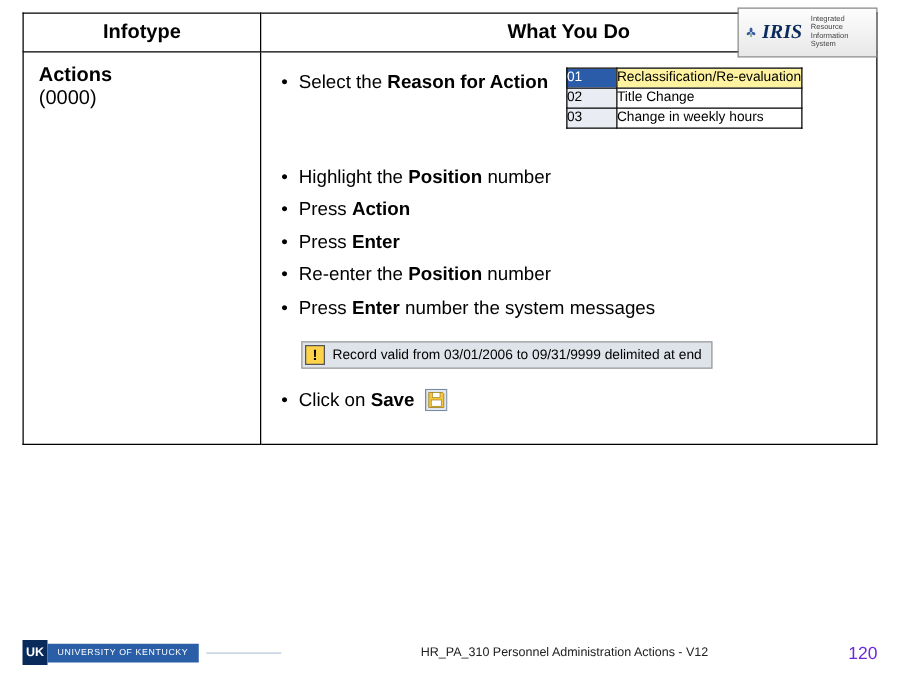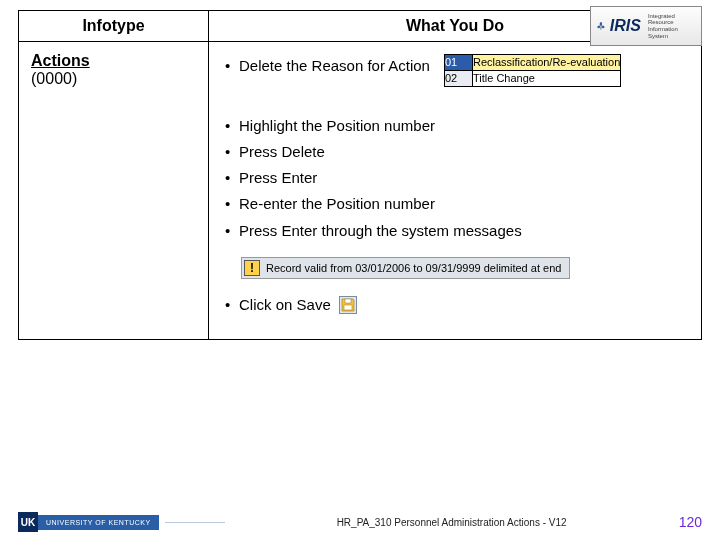--- a/index.html
+++ b/index.html
@@ -52,20 +52,21 @@
     width: 22px; height: 22px;
     position: relative;
   }
   .logo-iris .flower svg { width: 100%; height: 100%; }
   .logo-iris .iris-text {
     font-size: 16px;
     font-weight: 700;
     color: #0a2a5c;
     margin-right: 3px;
     font-style: italic;
+    font-family: Liberation Serif, serif;
   }
   .logo-iris .small { font-size: 6px; line-height: 1.1; color: #444; }
 
   table.main {
     width: 100%;
     border-collapse: collapse;
   }
   table.main th, table.main td {
     border: 1.5px solid #000;
     vertical-align: top;
@@ -76,21 +77,21 @@
     font-weight: 700;
     text-align: center;
     padding: 6px 4px;
     font-family: Verdana, sans-serif;
   }
   .col-left { width: 190px; }
   .cell-left {
     padding: 10px 12px;
     font-size: 16px;
   }
-  .cell-left .name { font-weight: 700; display: block; text-decoration: underline; }
+  .cell-left .name { font-weight: 700; display: block; }
   .cell-left .code { font-weight: 400; }
   .cell-right {
     padding: 8px 14px 14px 14px;
     font-size: 15px;
   }
   ul.steps {
     list-style: none;
     margin: 0 0 10px 0;
     padding: 0;
   }
@@ -100,41 +101,41 @@
     margin: 6px 0;
     line-height: 1.35;
   }
   ul.steps > li::before {
     content: "•";
     position: absolute;
     left: 2px;
     top: 0;
     color: #000;
   }
-  .b { font-weight: 400; }
+  .b { font-weight: 700; }
 
   .first-step-row {
     display: flex;
     align-items: flex-start;
     gap: 14px;
   }
   .reason-table {
     border-collapse: collapse;
     font-family: Arial, sans-serif;
     font-size: 11px;
     background: #fff;
     margin-top: -2px;
   }
   .reason-table td {
     border: 1px solid #888;
     padding: 2px 6px;
   }
   .reason-table td.code {
     background: #e9edf3;
-    width: 28px;
+    width: 40px;
     text-align: left;
   }
   .reason-table tr.sel td.code { background: #2b5caa; color: #fff; }
   .reason-table tr.sel td.label { background: #fff3a0; }
 
   .warning-bar {
     display: inline-flex;
     align-items: center;
     background: #dfe4ea;
     border: 1px solid #999;
@@ -245,44 +246,48 @@
           <span class="code">(0000)</span>
         </div>
       </td>
       <td>
         <div class="cell-right">
 
           <ul class="steps">
             <li>
               <div class="first-step-row">
                 <div>
-                  <span>Delete the </span><span class="b">Reason for Action</span>
+                  <span>Select the </span><span class="b">Reason for Action</span>
                 </div>
                 <table class="reason-table">
                   <tbody>
                         <tr class="sel">
                     <td class="code">01</td>
                     <td class="label">Reclassification/Re-evaluation</td>
                   </tr>
                   <tr>
                     <td class="code">02</td>
                     <td class="label">Title Change</td>
                   </tr>
+                  <tr>
+                    <td class="code">03</td>
+                    <td class="label">Change in weekly hours</td>
+                  </tr>
                 </tbody>
                     </table>
               </div>
             </li>
           </ul>
 
           <ul class="steps" style="margin-top:29px;">
             <li><span>Highlight the </span><span class="b">Position</span><span> number</span></li>
-            <li><span>Press </span><span class="b">Delete</span></li>
+            <li><span>Press </span><span class="b">Action</span></li>
             <li><span>Press </span><span class="b">Enter</span></li>
             <li><span>Re-enter the </span><span class="b">Position</span><span> number</span></li>
-            <li><span>Press </span><span class="b">Enter</span><span> through the system messages</span></li>
+            <li><span>Press </span><span class="b">Enter</span><span> number the system messages</span></li>
           </ul>
 
           <div class="warning-bar">
             <span class="warn-icon">!</span>
             <span>Record valid from 03/01/2006 to 09/31/9999 delimited at end</span>
           </div>
 
           <ul class="steps">
             <li>
               <span>Click on </span><span class="b">Save</span>

